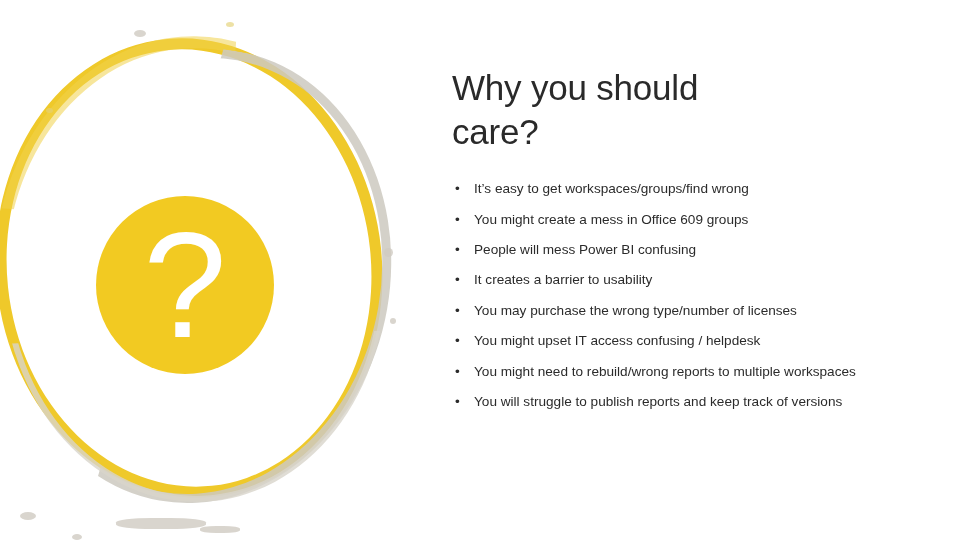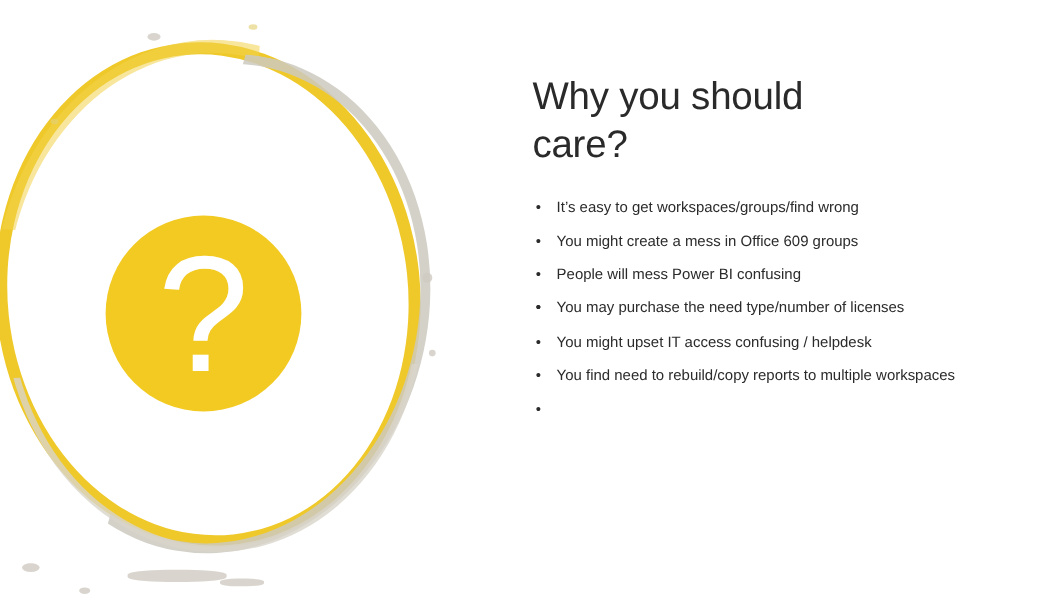--- a/index.html
+++ b/index.html
@@ -115,21 +115,21 @@
     font-size: 150px;
     font-weight: 400;
     line-height: 178px;
     text-align: center;
     user-select: none;
   }
 
   
   .content {
     position: absolute;
-    left: 484px;
+    left: 452px;
     top: 66px;
     width: 430px;
   }
   .title {
     color: #2a2a2a;
     font-size: 35px;
     font-weight: 400;
     line-height: 1.26;
     letter-spacing: -0.2px;
     margin: 0 0 26px 0;
@@ -192,32 +192,34 @@
       <li>
         <span class="dot">•</span>
         <span>You might create a mess in Office 609 groups</span>
       </li>
       <li>
         <span class="dot">•</span>
         <span>People will mess Power BI confusing</span>
       </li>
       <li>
         <span class="dot">•</span>
-      </li>
-      <li>
-        <span class="dot">•</span>
-        <span>You may purchase the need type/number of licenses</span>
+        <span>It creates a barrier to usability</span>
+      </li>
+      <li>
+        <span class="dot">•</span>
+        <span>You may purchase the wrong type/number of licenses</span>
       </li>
       <li>
         <span class="dot">•</span>
         <span>You might upset IT access confusing / helpdesk</span>
       </li>
       <li>
         <span class="dot">•</span>
-        <span>You find need to rebuild/copy reports to multiple workspaces</span>
-      </li>
-      <li>
-        <span class="dot">•</span>
+        <span>You might need to rebuild/wrong reports to multiple workspaces</span>
+      </li>
+      <li>
+        <span class="dot">•</span>
+        <span>You will struggle to publish reports and keep track of versions</span>
       </li>
     </ul>
   </div>
 
 </div>
 
 </body></html>

